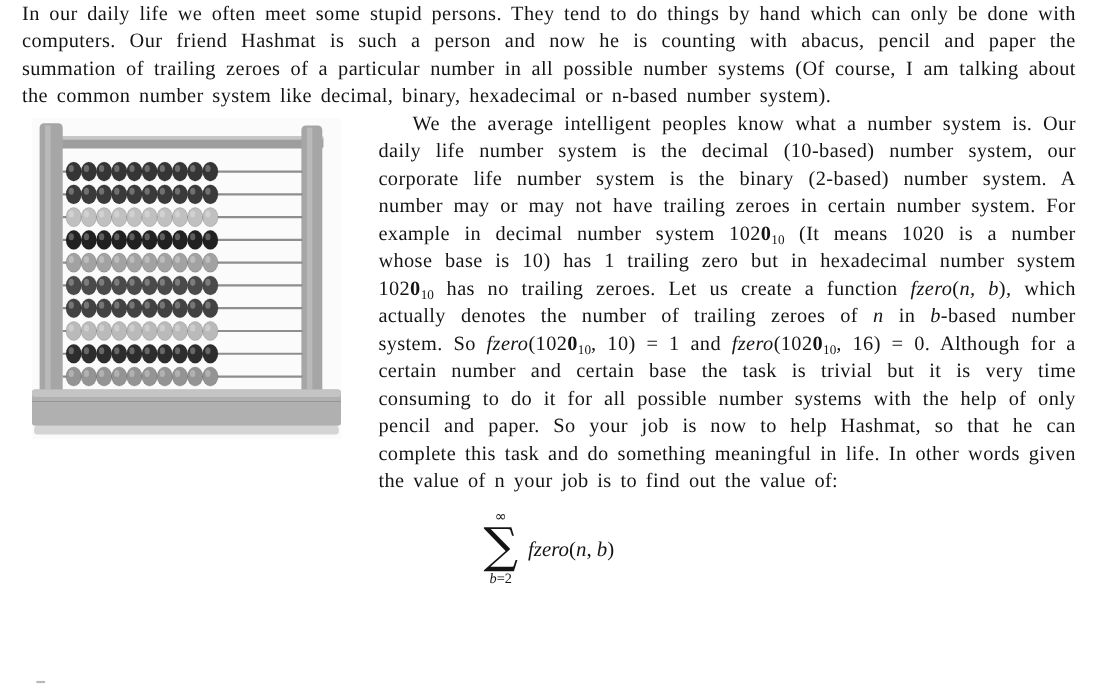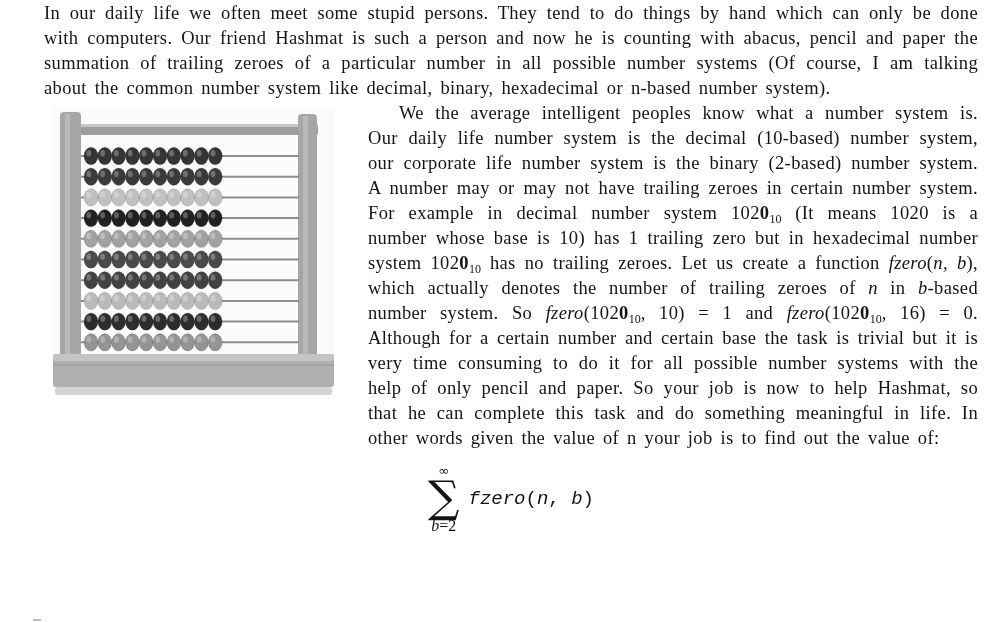--- a/index.html
+++ b/index.html
@@ -8,21 +8,21 @@
     overflow: hidden;
     background: #ffffff;
     color: #141414;
     font-family: "Liberation Serif", "DejaVu Serif", serif;
     font-size: 18.5px;
     line-height: 25px;
     letter-spacing: 0.35px;
     word-spacing: 3px;
     position: relative;
   }
-  .page { padding: 1px 28px 0 44px; }
+  .page { padding: 1px 28px 0 20px; }
   p.para { margin: 0; text-align: justify; }
   .p2 { text-indent: 31px; }
 
   .abacus-float {
     display: block;
     float: left;
     width: 281px; height: 292px;
     margin: 6px 34px 30px 9px;
   }
   .abacus-float svg { display: block; width: 281px; height: 292px; }
@@ -42,22 +42,22 @@
   }
   .sum-col { display: flex; flex-direction: column; align-items: center; }
   .sum-upper {
     font-family: "DejaVu Sans", sans-serif;
     font-size: 13px; line-height: 13px; margin-bottom: 1px;
   }
   .sum-sigma {
     font-family: "DejaVu Serif", "DejaVu Sans", serif;
     font-size: 44px; line-height: 38px;
   }
-  .sum-lower { font-size: 16px; line-height: 16px; margin-top: 2px; }
-  .sum-body { font-size: 19px; font-family: Liberation Mono, monospace; }
+  .sum-lower { font-size: 13px; line-height: 16px; margin-top: 2px; }
+  .sum-body { font-size: 19px; }
 
   .cutoff {
     position: absolute;
     left: 33px; top: 619px;
     width: 8px; height: 2px;
     background: #b9b9b9;
   }
 </style>
 </head>
 <body>

